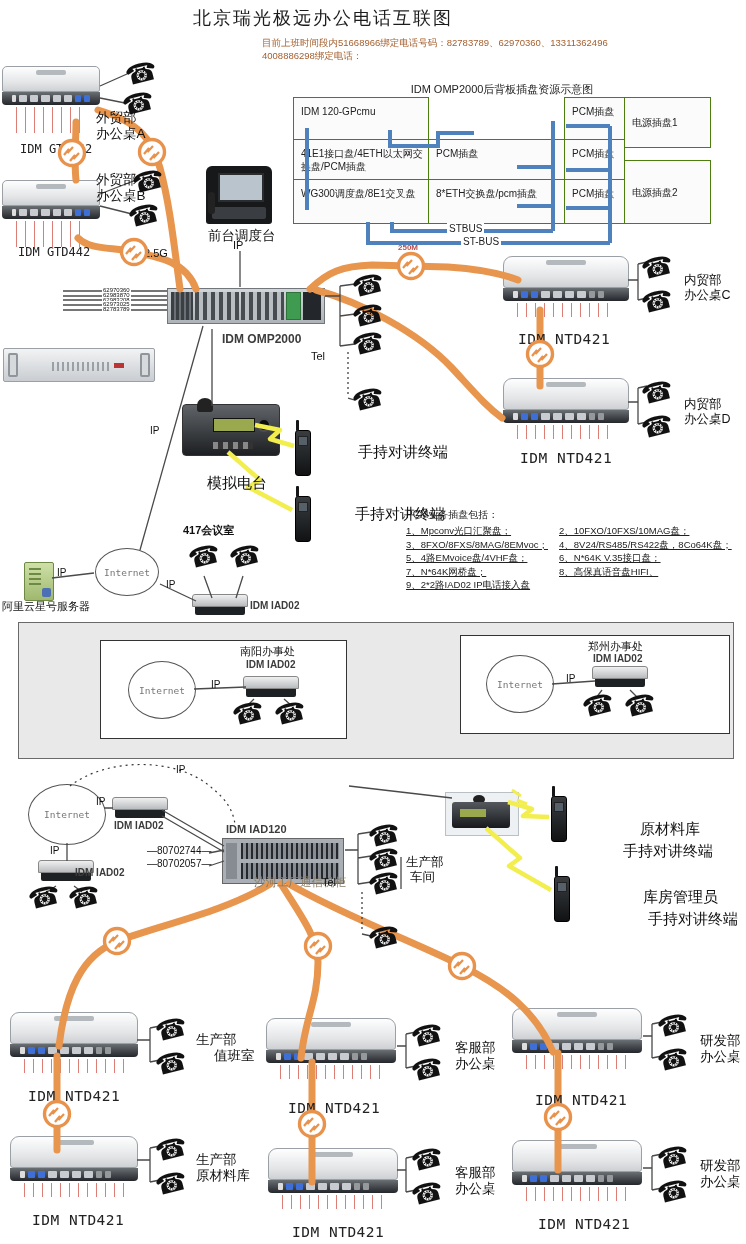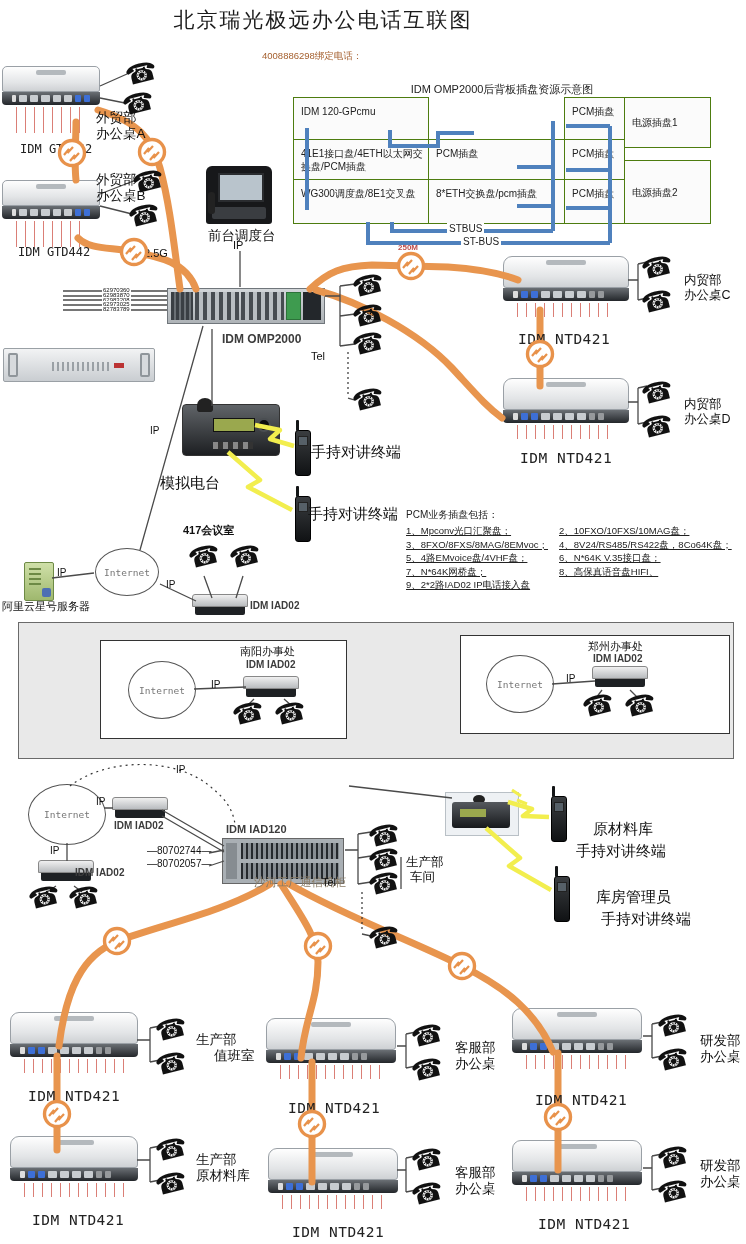--- a/index.html
+++ b/index.html
@@ -3,31 +3,31 @@
 <meta charset="utf-8">
 <style>
   html,body{margin:0;padding:0;background:#fff;}
   #stage{position:relative;width:746px;height:1244px;background:#fff;overflow:hidden;
          font-family:"Liberation Sans",sans-serif;color:#111;}
   #stage > *{position:absolute;}
   .wires{left:0;top:0;z-index:5;pointer-events:none;}
   
   .lbl{white-space:pre;z-index:6;color:#111;line-height:1.15;}
   .l10{font-size:10px;} .l11{font-size:11px;} .l11b{font-size:11px;font-weight:bold;}
-  .l12{font-size:12.5px;} .l13{font-size:13.5px;} .l15{font-size:15px;}
+  .l12{font-size:12.5px;} .l13{font-size:13.5px;} .l15{font-size:15px;margin-left:47px;}
   .m12{font-family:"DejaVu Sans Mono",monospace;font-size:12px;color:#222;}
   .m15{font-family:"DejaVu Sans Mono",monospace;font-size:14.5px;letter-spacing:.5px;color:#222;}
   .b10{font-size:10px;font-weight:bold;color:#3c3c3c;}
   .b11{font-size:11px;font-weight:bold;color:#3c3c3c;}
   .b12{font-size:12px;font-weight:bold;color:#3c3c3c;}
   .tiny{font-size:6px;background:#fff;padding:0 1px;z-index:6;}
   .r8{font-size:8px;color:#C0504D;font-weight:bold;}
   .bus{font-size:10px;background:#fff;padding:0 2px;color:#222;}
   .shahe{font-size:11.5px;color:#8a7c66;}
-  .title{left:0;top:6px;width:646px;text-align:center;font-size:21px;letter-spacing:2px;
+  .title{left:0;top:6px;width:646px;text-align:center;font-size:18px;letter-spacing:2px;
          font-family:"Liberation Serif",serif;color:#1c1c1c;z-index:6;}
   .sub{left:262px;font-size:9.5px;color:#A5602F;z-index:6;white-space:pre;}
   
   .bpt-title{left:293px;top:82px;width:418px;text-align:center;font-size:11px;color:#222;z-index:6;}
   .bpt{left:293px;top:97px;width:418px;height:127px;z-index:2;}
   .tc{position:absolute;border:1px solid #4d7c0f;background:#fbfbfb;font-size:10px;
       padding:7px 4px 0 7px;white-space:pre-line;color:#222;box-sizing:border-box;line-height:1.3;}
   .tcc{display:flex;align-items:center;padding-top:0;}
   
   .pcm{left:406px;top:508px;width:338px;z-index:6;font-size:9.5px;color:#222;}
@@ -118,20 +118,21 @@
         <circle r="12.5" fill="#fff" stroke="#E8924B" stroke-width="3.4"></circle>
         <g stroke="#E8924B" stroke-width="2.2" fill="none">
           <path d="M-8,2 L-3,-4 L-4.5,0 L1,-6"></path>
           <path d="M-2,8 L3,2 L1.5,6 L7,0"></path>
         </g>
       </g>
     </defs>
   </svg>
 
   <div class="title">北京瑞光极远办公电话互联图</div>
+  <div class="sub" style="top:37px">目前上班时间段内51668966绑定电话号码：82783789、62970360、13311362496</div>
   <div class="sub" style="top:50px">4008886298绑定电话：</div>
 
   <div class="bpt-title">IDM OMP2000后背板插盘资源示意图</div>
   <div class="bpt">
     <div class="tc" style="left:0;top:0;width:136px;height:43px">IDM 120-GPcmu</div>
     <div class="tc" style="left:271px;top:0;width:61px;height:43px">PCM插盘</div>
     <div class="tc" style="left:0;top:42px;width:136px;height:41px">41E1接口盘/4ETH以太网交换盘/PCM插盘</div>
     <div class="tc" style="left:135px;top:42px;width:137px;height:41px">PCM插盘</div>
     <div class="tc" style="left:271px;top:42px;width:61px;height:41px">PCM插盘</div>
     <div class="tc" style="left:0;top:82px;width:136px;height:45px">WG300调度盘/8E1交叉盘</div>

